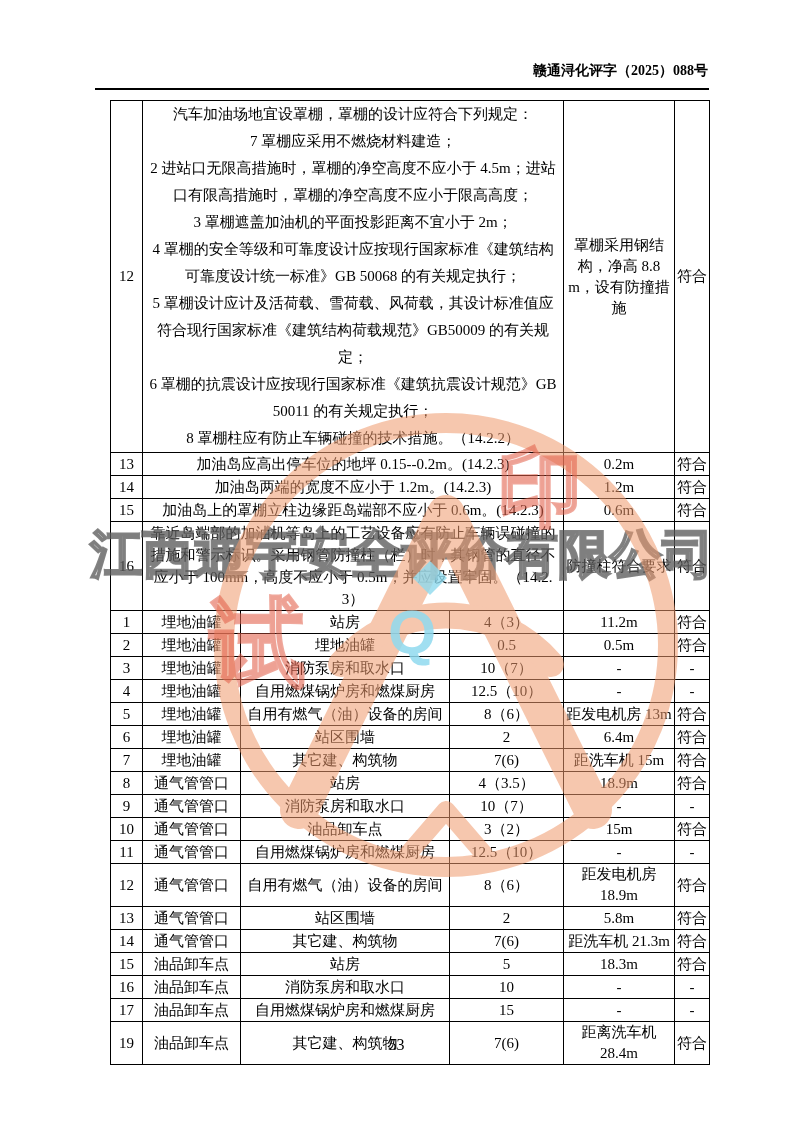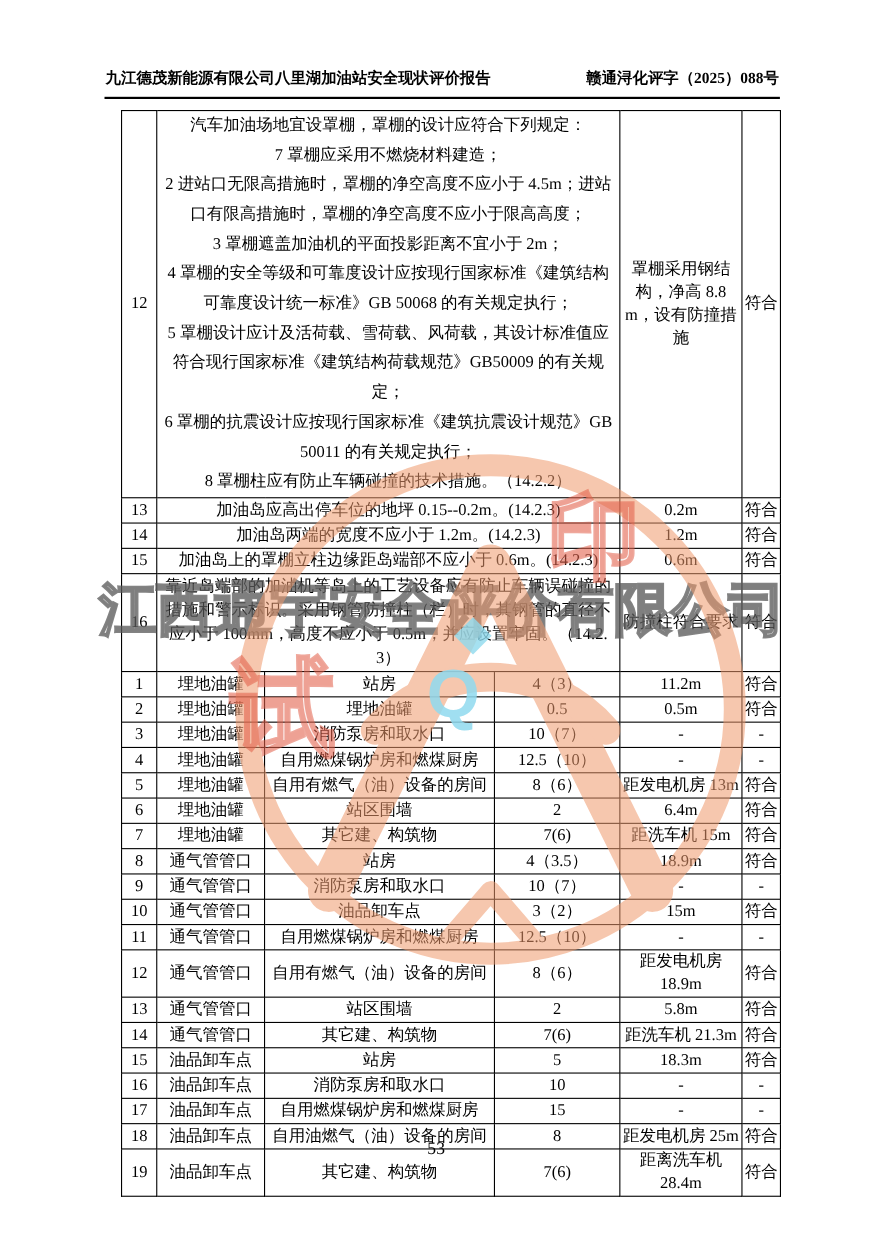--- a/index.html
+++ b/index.html
@@ -60,21 +60,20 @@
   .bl-q{left:388px;top:596px;font-size:62px;}
   .bl-ta{left:372px;top:686px;font-size:54px;letter-spacing:4px;}
   .bl-diamond{position:absolute;left:418px;top:566px;width:24px;height:24px;
     background:rgba(143,217,238,0.8);transform:rotate(45deg);}
 </style>
 </head>
 <body>
 
 <div class="page">
 
-  <div class="hdr-left">九江德茂新能源有限公司八里湖加油站安全现状评价报告</div>
   <div class="hdr-right">赣通浔化评字（2025）088号</div>
   <div class="hdr-rule"></div>
 
   <table class="main-table">
     <colgroup>
       <col style="width:32px">
         <col style="width:98px">
         <col style="width:209px">
       <col style="width:114px">
         <col style="width:111px">
@@ -263,28 +262,20 @@
         </tr>
         <tr>
           <td class="num-cell">17</td>
           <td class="name-cell">油品卸车点</td>
           <td class="adj-cell">自用燃煤锅炉房和燃煤厨房</td>
           <td class="std-cell">15</td>
           <td class="rec-cell">-</td>
           <td class="con-cell">-</td>
         </tr>
         <tr>
-          <td class="num-cell">18</td>
-          <td class="name-cell">油品卸车点</td>
-          <td class="adj-cell">自用油燃气（油）设备的房间</td>
-          <td class="std-cell">8</td>
-          <td class="rec-cell">距发电机房 25m</td>
-          <td class="con-cell">符合</td>
-        </tr>
-        <tr>
           <td class="num-cell">19</td>
           <td class="name-cell">油品卸车点</td>
           <td class="adj-cell">其它建、构筑物</td>
           <td class="std-cell">7(6)</td>
           <td class="rec-cell">距离洗车机
 28.4m</td>
           <td class="con-cell">符合</td>
         </tr>
       </tbody>
   </table>

